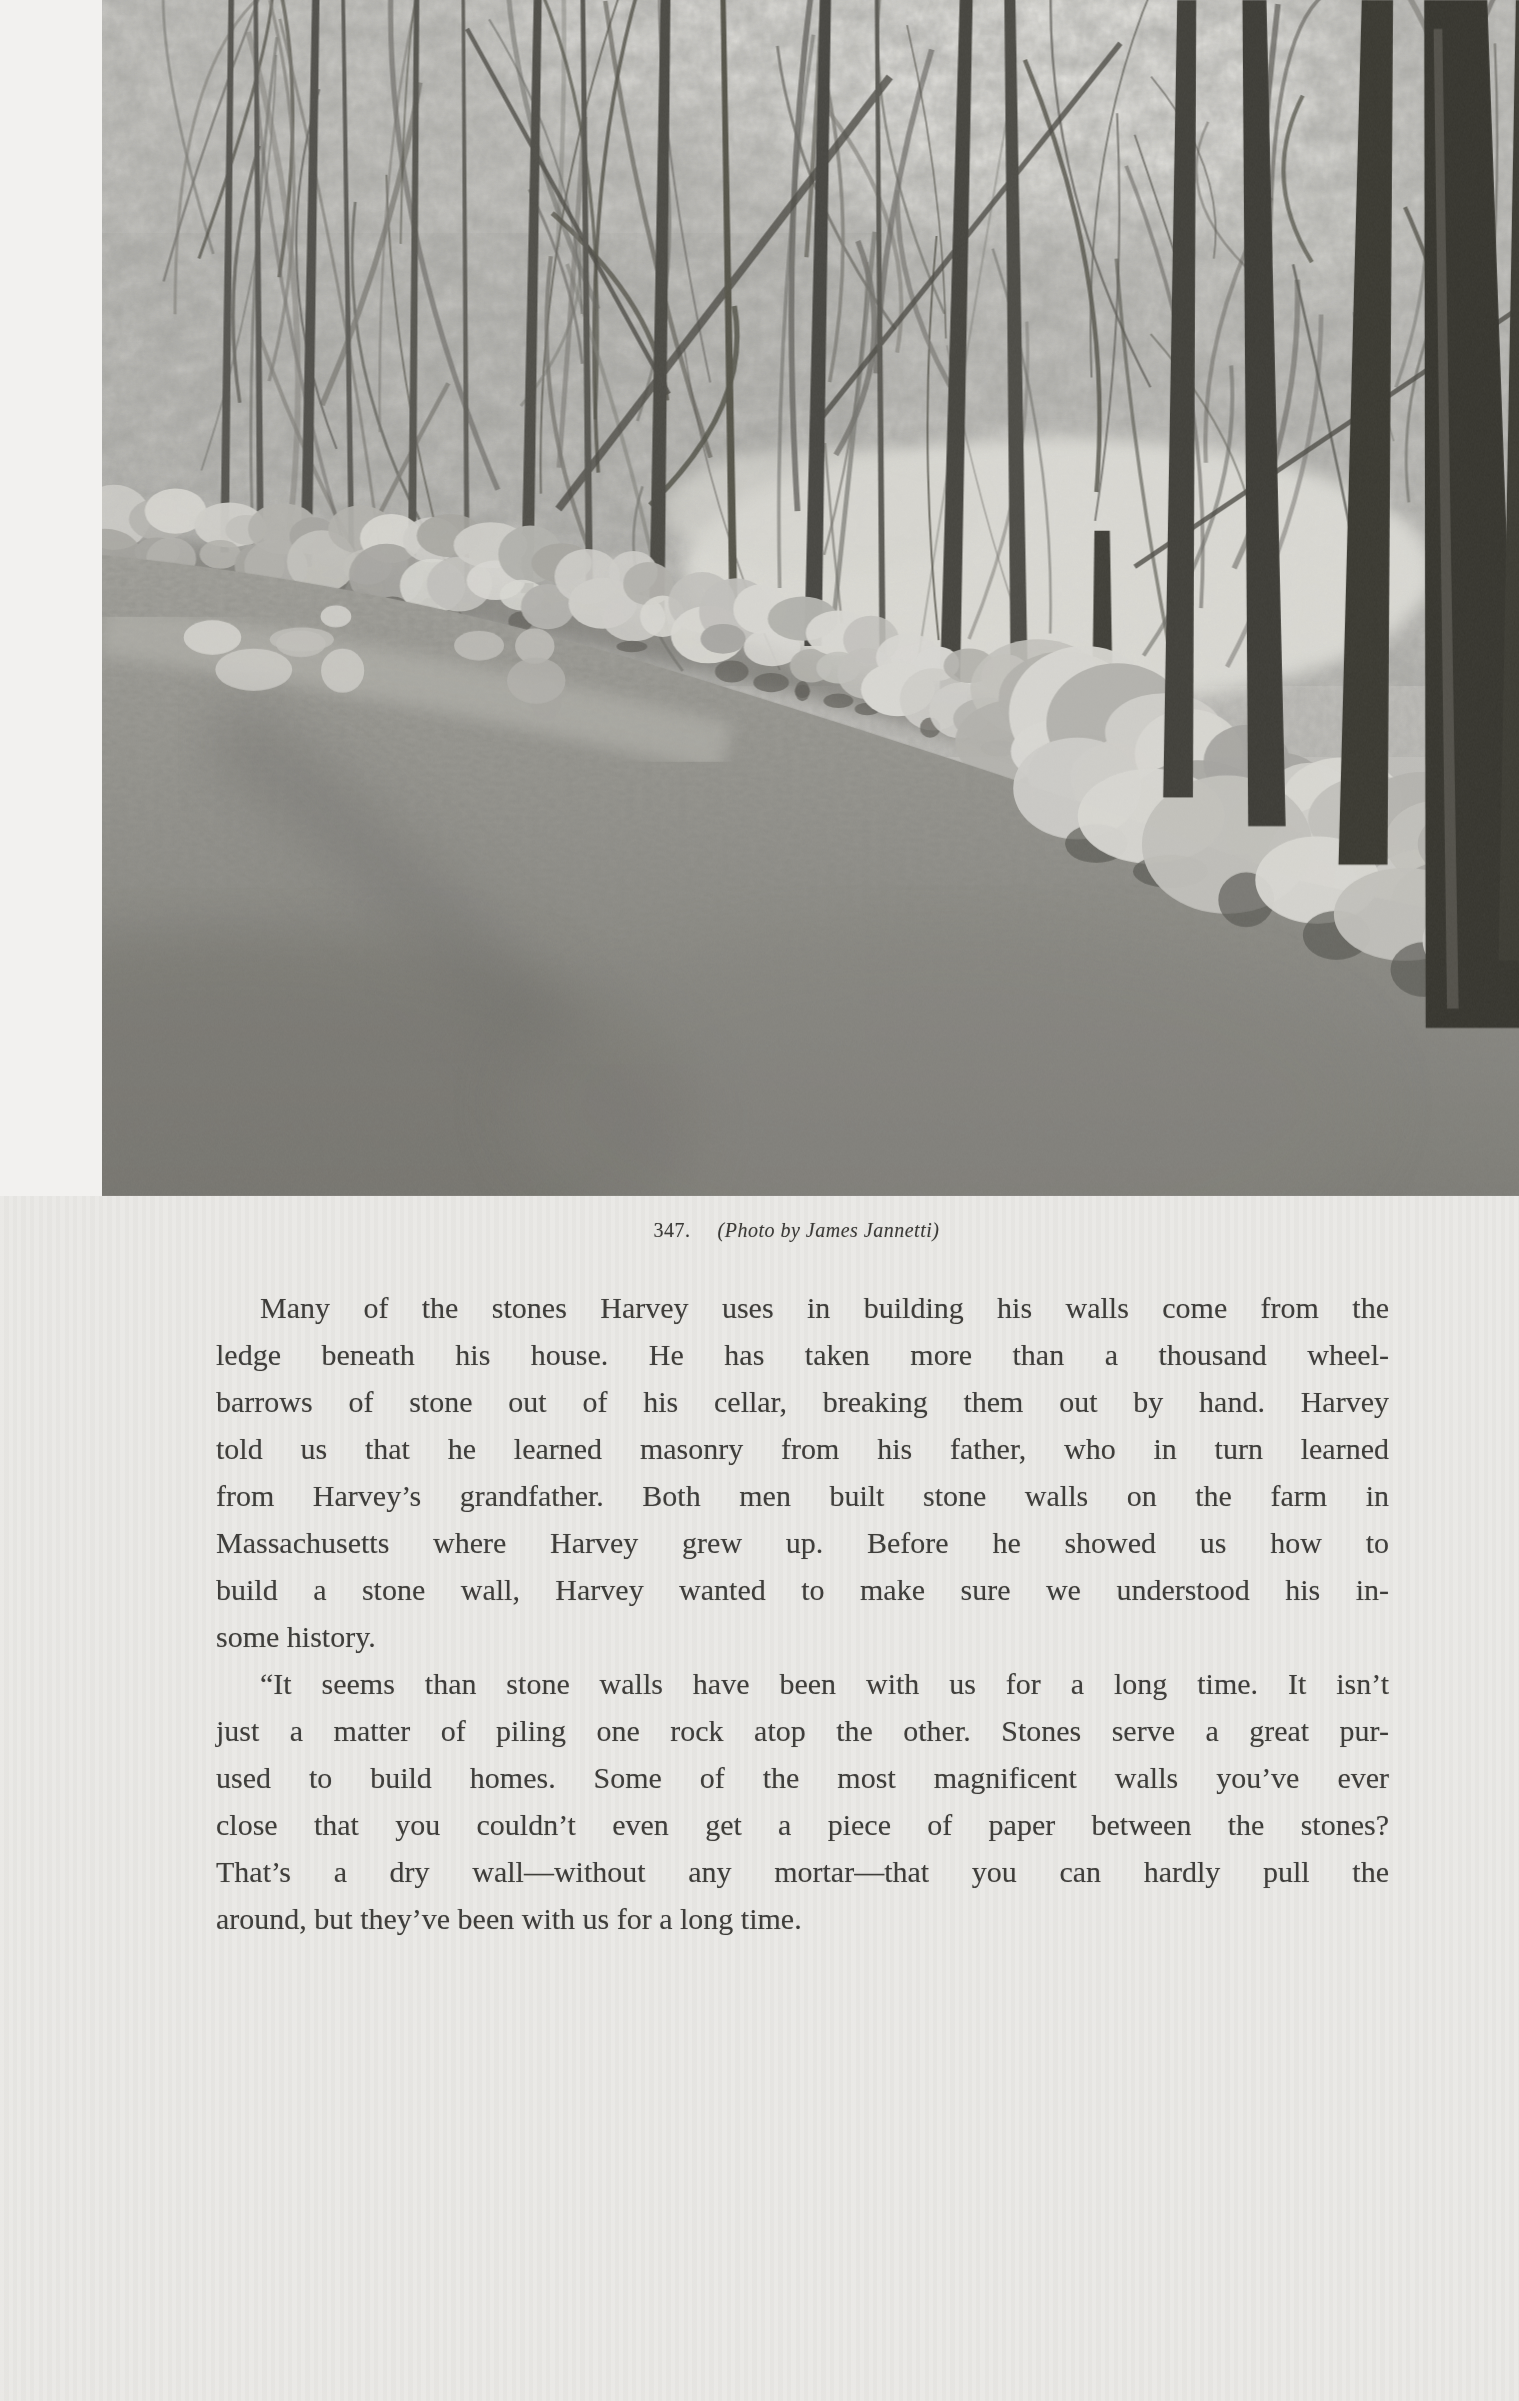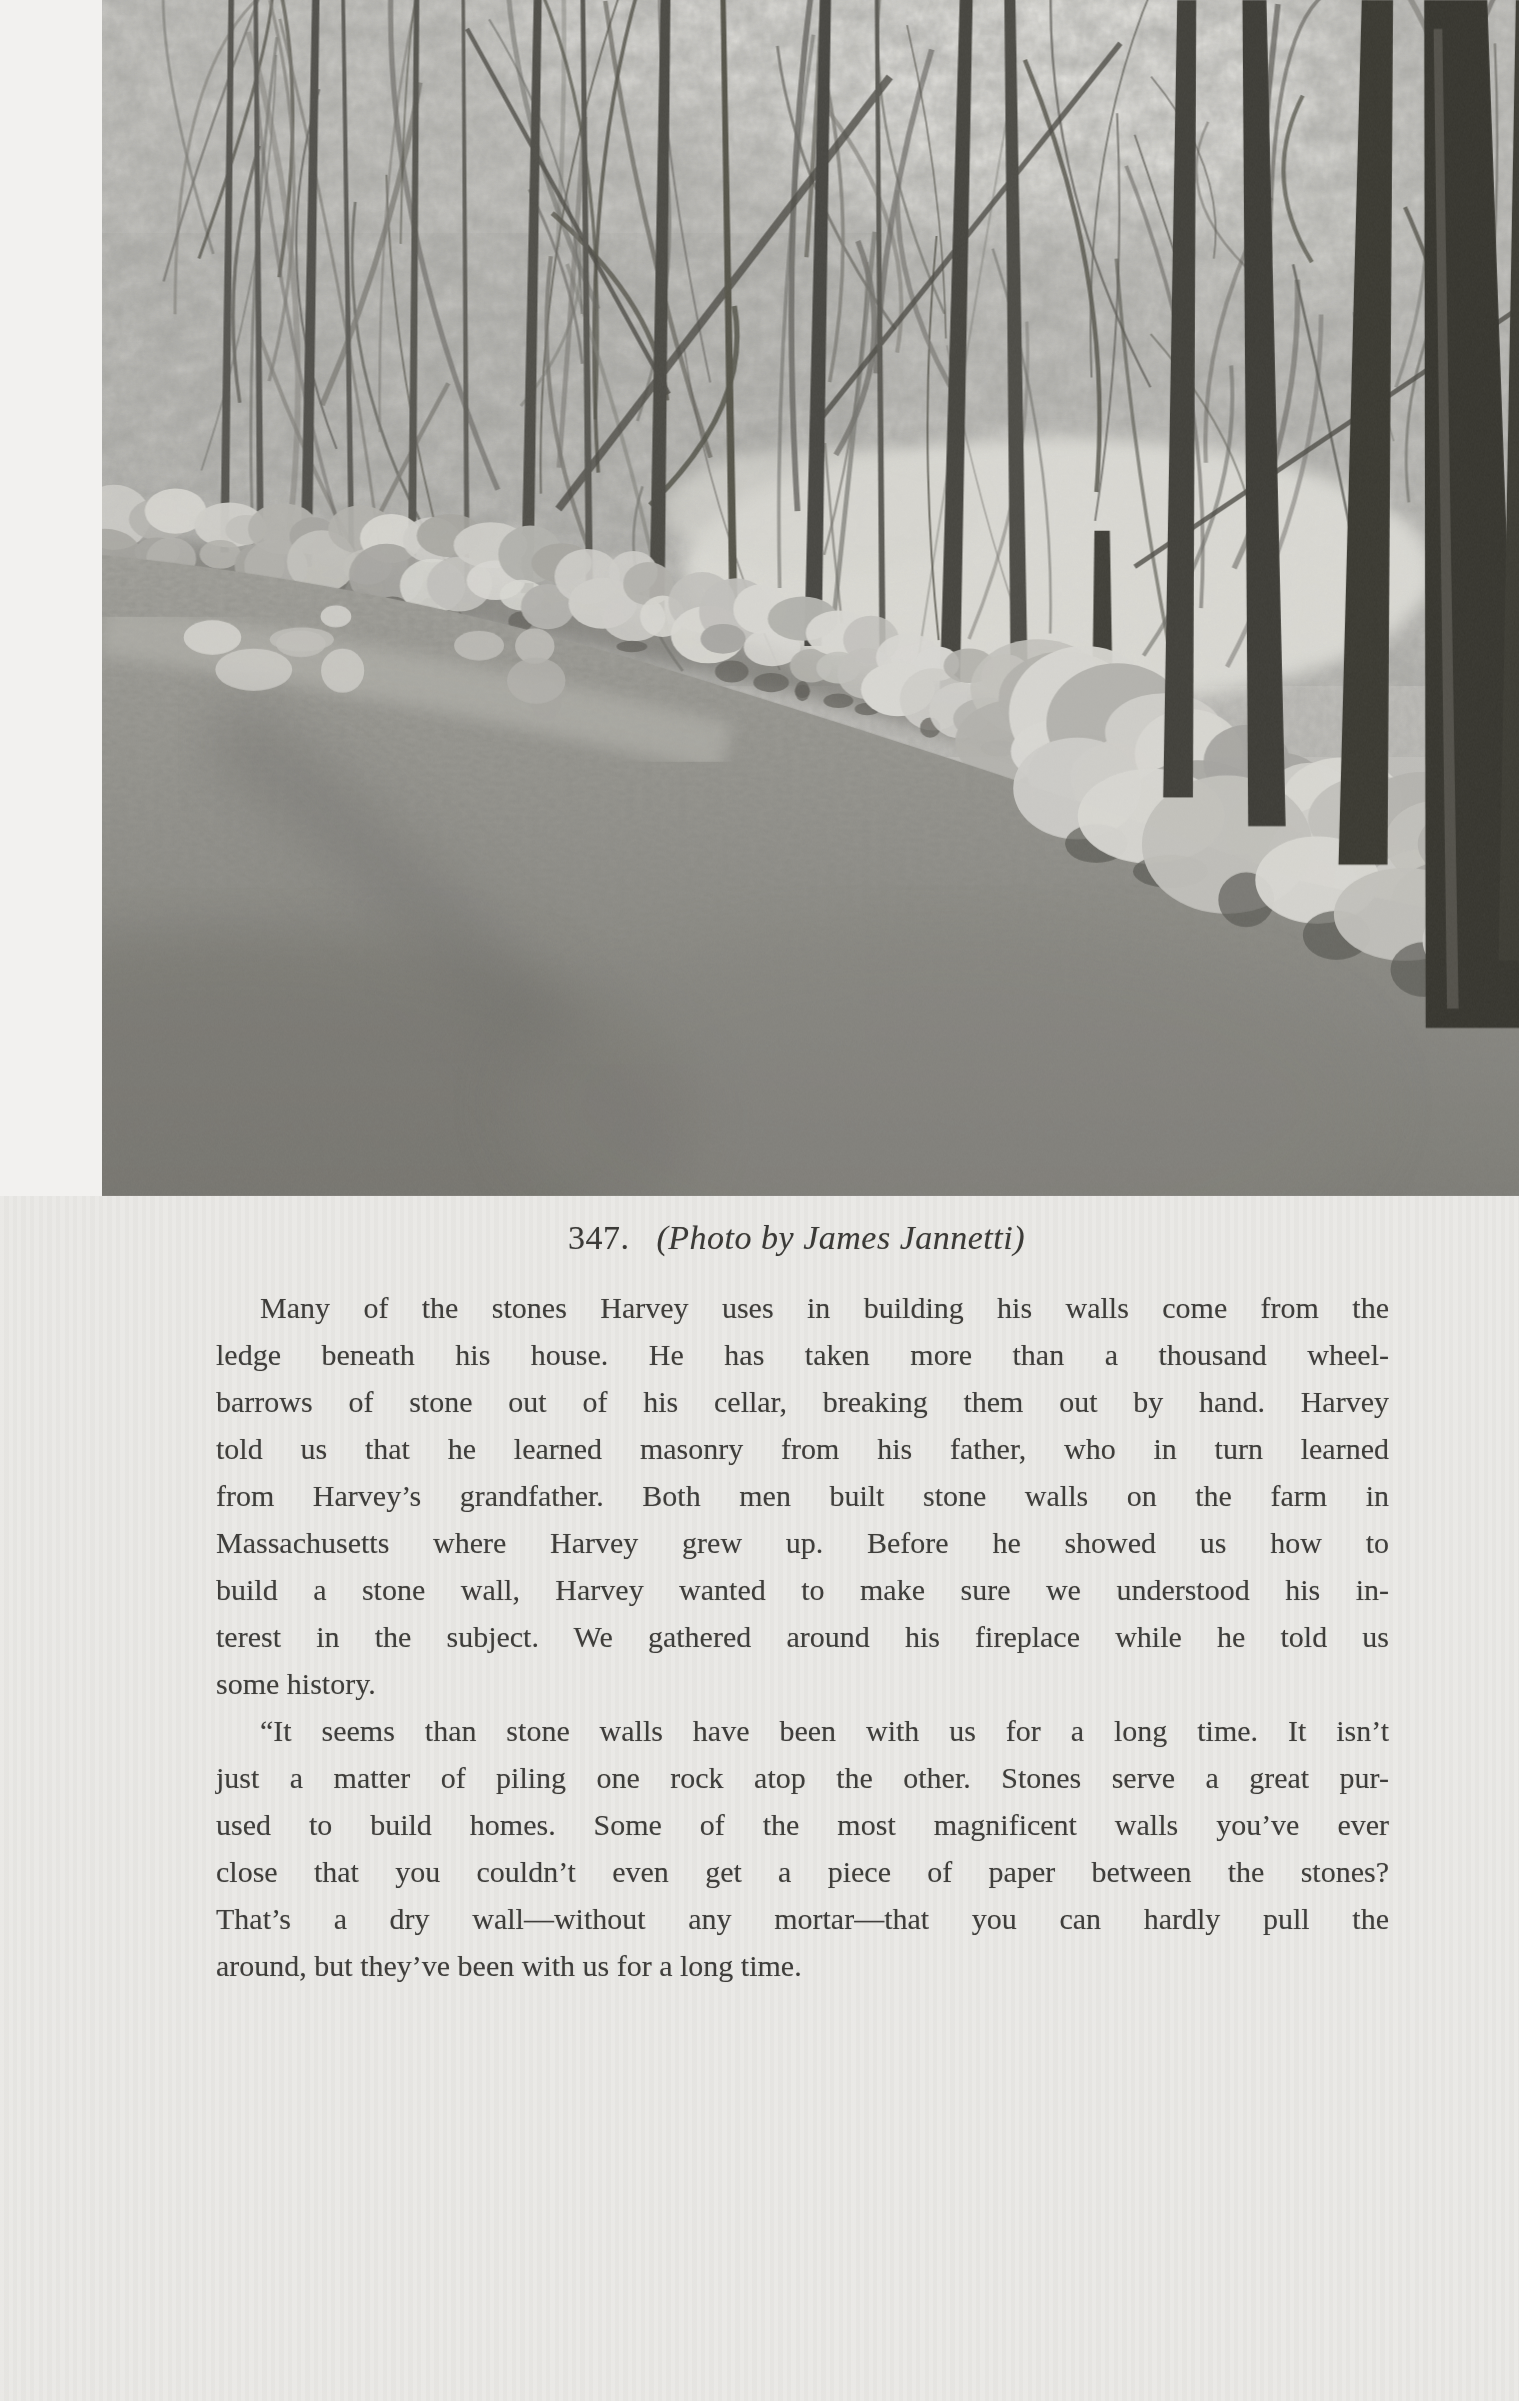--- a/index.html
+++ b/index.html
@@ -13,21 +13,21 @@
   .left-margin-strip {
     position:absolute; left:0; top:0; width:102px; height:1196px;
     background:#f2f1ef;
   }
   figure.photo-figure {
     position:absolute; left:102px; top:0; width:1418px; height:1196px; margin:0;
   }
   figure.photo-figure svg { display:block; width:100%; height:100%; }
   .caption {
     position:absolute; left:210px; top:1219px; width:1173px;
-    text-align:center; font-size:34px; color:#3b3a37; letter-spacing:0.5px;
+    text-align:center; font-size:20px; color:#3b3a37; letter-spacing:0.5px;
     text-shadow:0 0 1px rgba(59,58,55,0.3);
   }
   .caption .cap-num { font-style:normal; margin-right:27px; }
   .caption .cap-text { font-style:italic; }
   .bodytext {
     position:absolute; left:210px; top:1284px; width:1173px;
     font-size:30px; line-height:47px; color:#3f3e3b;
     text-shadow:0 0 1px rgba(63,62,59,0.32);
     margin-left:6px;
   }
@@ -378,21 +378,20 @@
 
 <div class="bodytext">
   <div class="paragraph">
       <div class="line first">Many of the stones Harvey uses in building his walls come from the</div>
       <div class="line">ledge beneath his house. He has taken more than a thousand wheel-</div>
       <div class="line">barrows of stone out of his cellar, breaking them out by hand. Harvey</div>
       <div class="line">told us that he learned masonry from his father, who in turn learned</div>
       <div class="line">from Harvey’s grandfather. Both men built stone walls on the farm in</div>
       <div class="line">Massachusetts where Harvey grew up. Before he showed us how to</div>
       <div class="line">build a stone wall, Harvey wanted to make sure we understood his in-</div>
-      <div class="line">terest in the subject. We gathered around his fireplace while he told us</div>
       <div class="line last">some history.</div>
     </div>
   <div class="paragraph">
       <div class="line first">“It seems than stone walls have been with us for a long time. It isn’t</div>
       <div class="line">just a matter of piling one rock atop the other. Stones serve a great pur-</div>
       <div class="line">used to build homes. Some of the most magnificent walls you’ve ever</div>
       <div class="line">close that you couldn’t even get a piece of paper between the stones?</div>
       <div class="line">That’s a dry wall—without any mortar—that you can hardly pull the</div>
       <div class="line last">around, but they’ve been with us for a long time.</div>
     </div>

